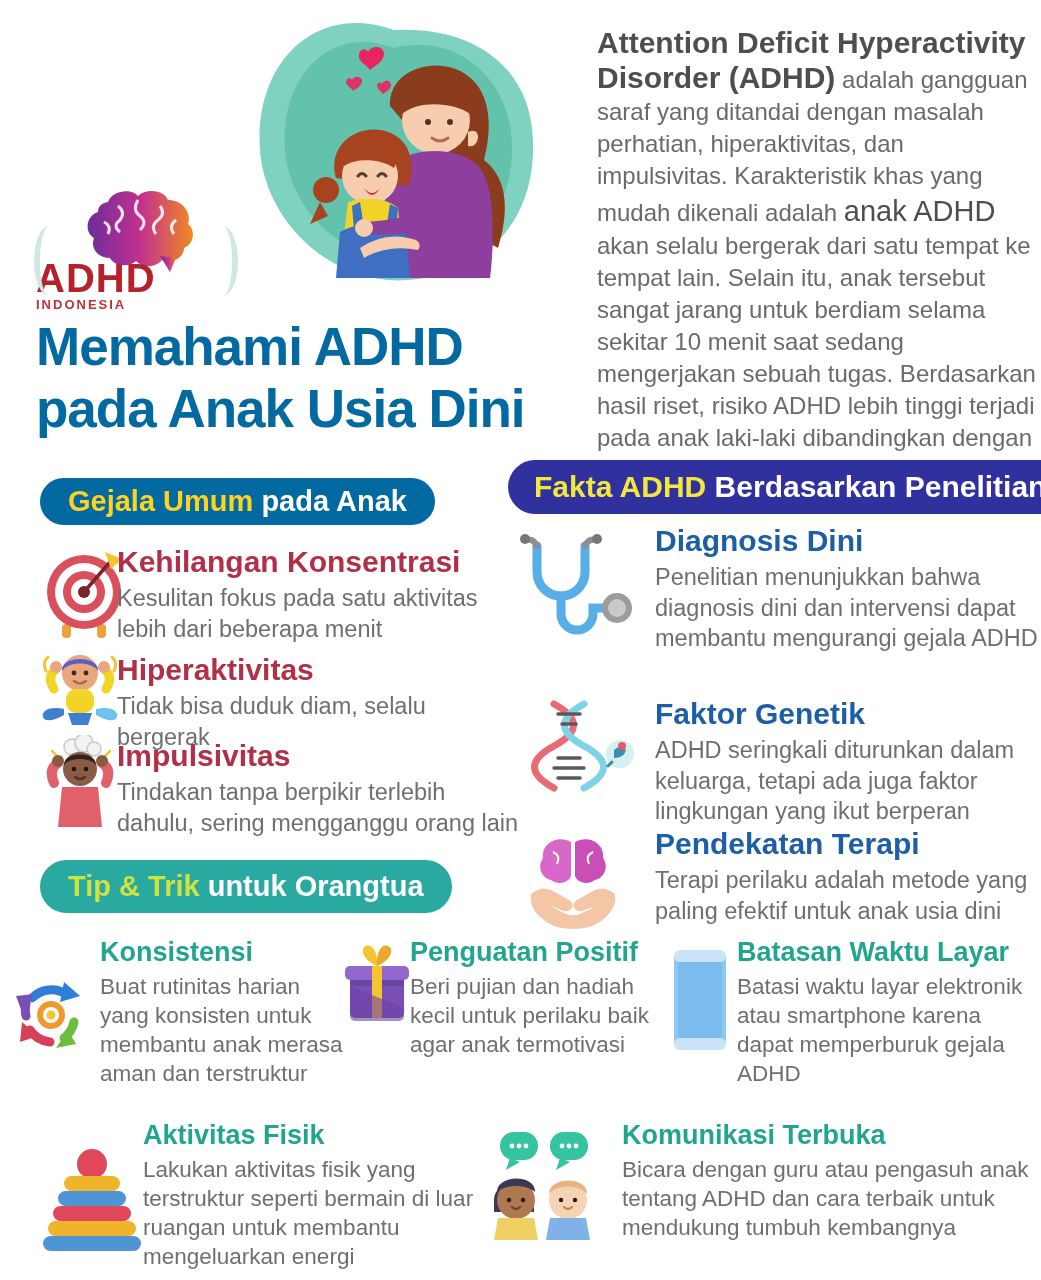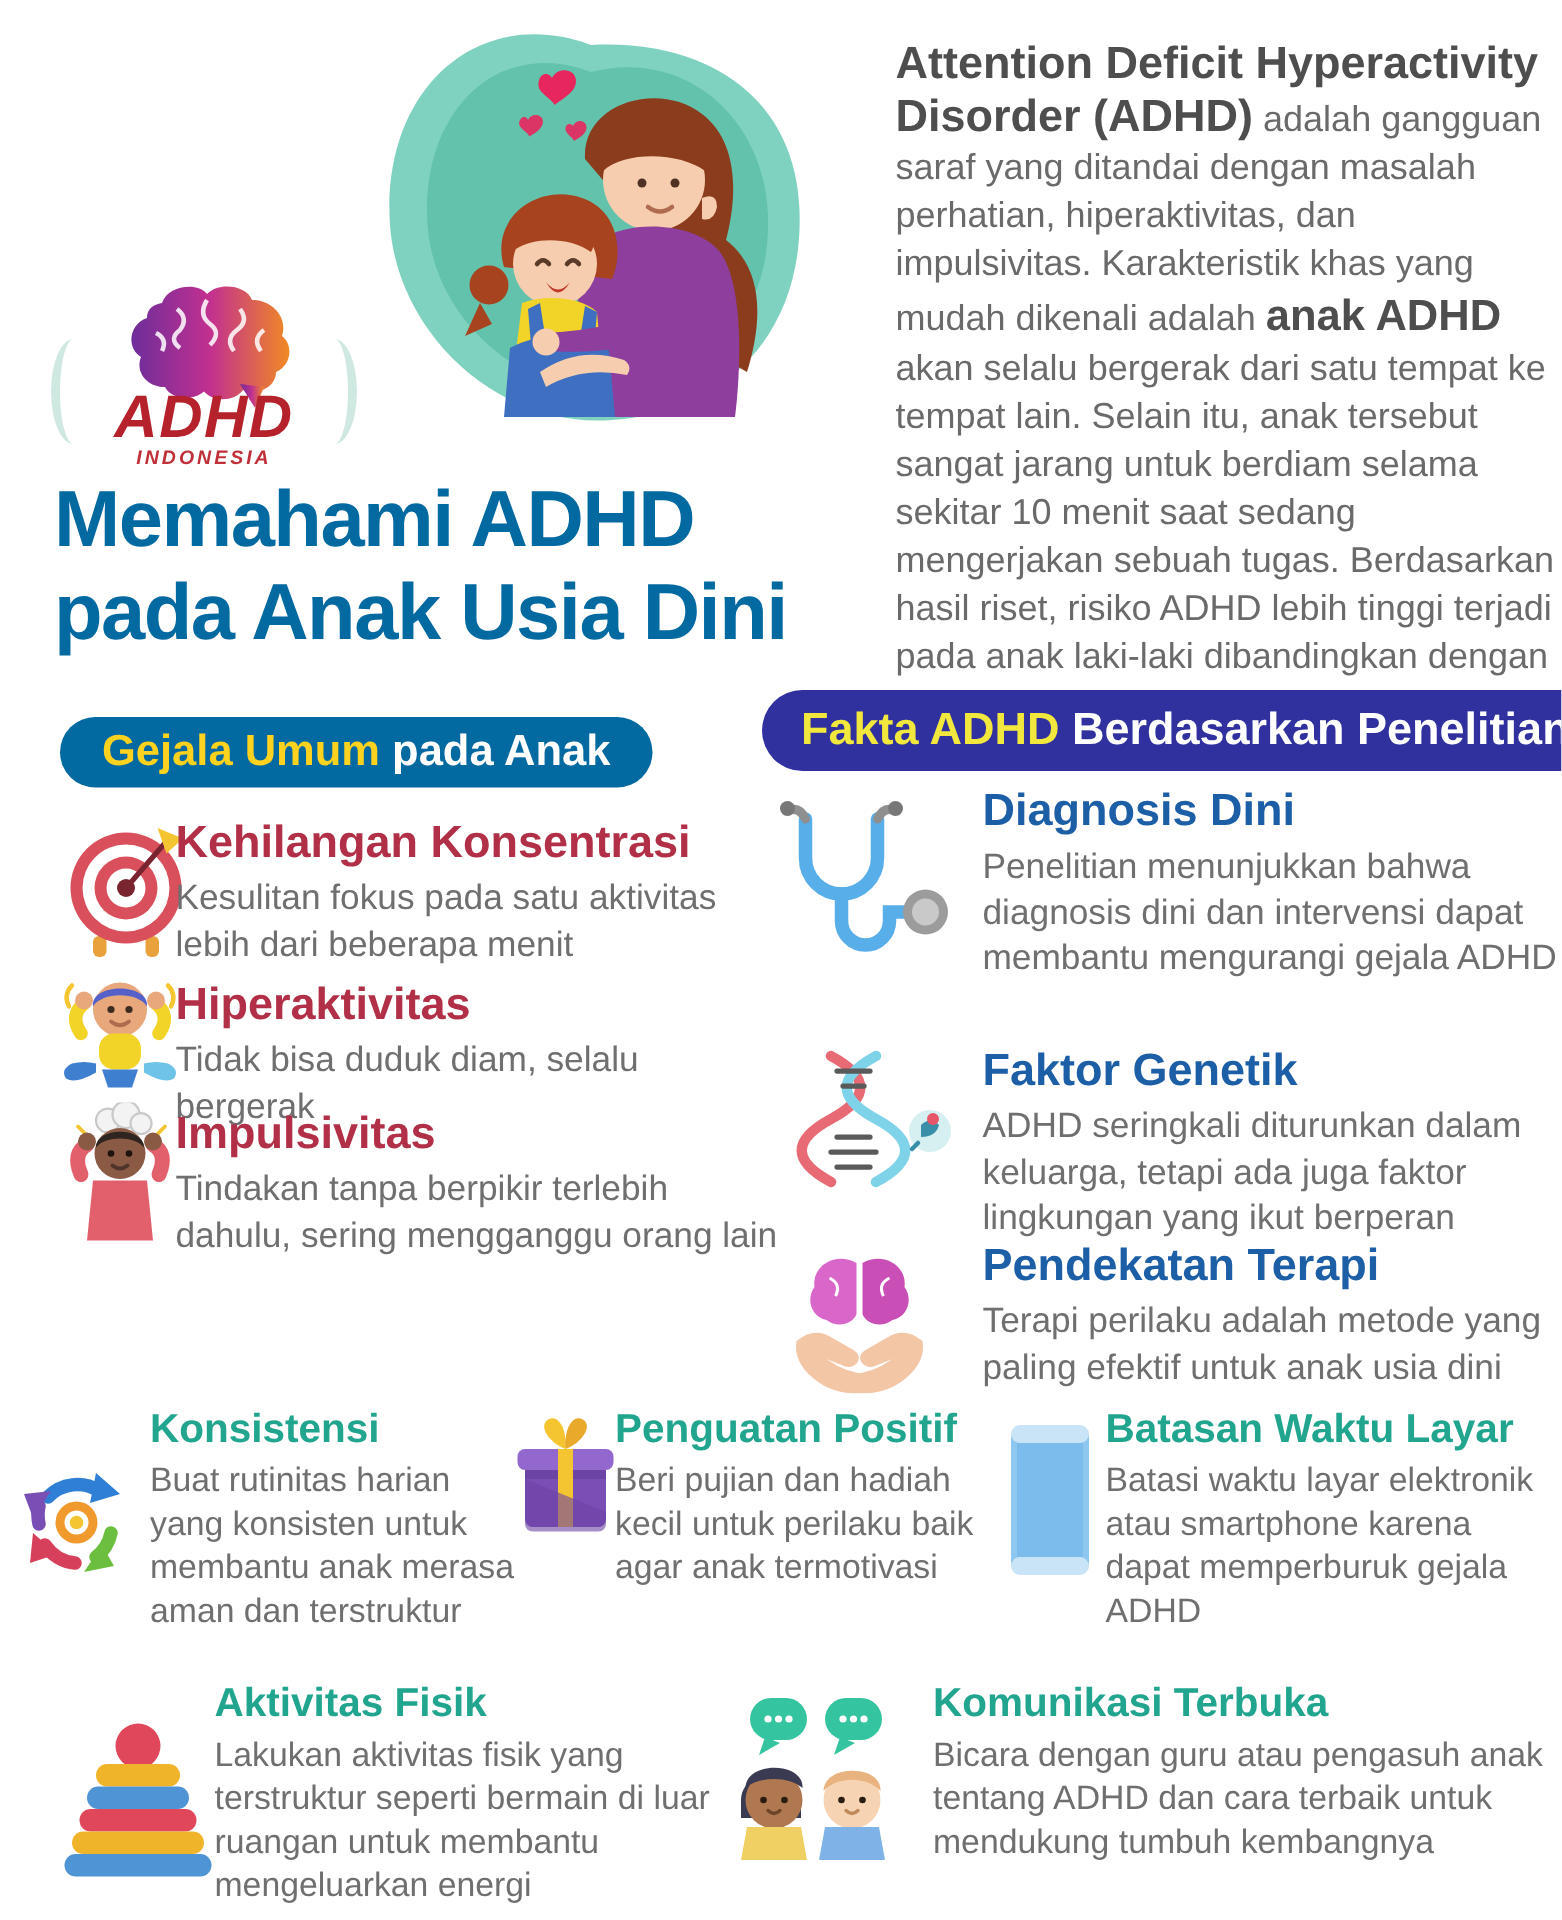--- a/index.html
+++ b/index.html
@@ -1,34 +1,34 @@
 <!DOCTYPE html>
 <html><head>
 <meta charset="utf-8">
 <style>
   * { margin:0; padding:0; box-sizing:border-box; }
   html,body { background:#ffffff; }
   body { font-family:"Liberation Sans", sans-serif; }
   .canvas { position:relative; width:1041px; height:1280px; background:#ffffff; overflow:hidden; }
 
   
-  .logo-box { position:absolute; left:36px; top:188px; width:200px; height:126px; text-align:center;font-style:italic; }
+  .logo-box { position:absolute; left:36px; top:188px; width:200px; height:126px; text-align:left; }
   .logo-arc { position:absolute; top:38px; width:30px; height:70px; border:6px solid #cfe9e2; border-radius:50%; }
   .logo-arc.left  { left:-2px;  border-right:none; border-top:none; border-bottom:none;}
   .logo-arc.right { right:-2px; border-left:none; border-top:none; border-bottom:none;}
   .logo-brain { display:block; margin:0 auto; }
   .logo-adhd { font-size:40px; font-weight:bold; color:#b5222c; letter-spacing:1px; line-height:0.9; margin-top:-14px; }
   .logo-sub  { font-size:13px; font-weight:bold; color:#c03038; letter-spacing:2px; margin-top:1px; }
 
   .hero-illu { position:absolute; left:240px; top:10px; width:308px; height:292px; }
 
   .intro { position:absolute; left:597px; top:26px; width:440px; color:#6a6a6a;
            font-size:24px; line-height:1.33; }
   .intro .intro-title { font-size:30px; line-height:1.13; font-weight:bold; color:#4e4e4e; }
-  .intro .intro-bold  { font-size:29px; font-weight:bold; color:#4e4e4e; }
+  .intro .intro-bold  { font-size:29px; font-weight:normal; color:#4e4e4e; }
 
   .page-title { position:absolute; left:36px; top:316px; width:560px;
                 font-size:53px; font-weight:bold; color:#0369a1; line-height:1.17; letter-spacing:-1px; }
 
   
   .badge { position:absolute; display:inline-block; border-radius:50px; font-weight:bold; white-space:nowrap; }
   .badge .hl { }
   .badge-symptoms { left:40px; top:478px; background:#0369a1; padding:7px 28px; font-size:29px; color:#ffffff; }
   .badge-symptoms .hl { color:#ffd21f; }
   .badge-facts { left:508px; top:460px; background:#30309f; padding:10px 26px; font-size:30px; color:#ffffff; }
@@ -258,20 +258,21 @@
     <g fill="#f3c6a5">
       <path d="M8 62 q12 -10 24 -2 l14 8 q6 4 2 9 q-4 4 -10 1 l-10 -4 q14 10 28 10 l0 12 q-24 4 -40 -12 q-10 -10 -8 -22 Z"></path>
       <path d="M92 62 q-12 -10 -24 -2 l-14 8 q-6 4 -2 9 q4 4 10 1 l10 -4 q-14 10 -28 10 l0 12 q24 4 40 -12 q10 -10 8 -22 Z"></path>
     </g>
   </svg>
   <div class="fact-text fact3">
     <div class="item-title">Pendekatan Terapi</div>
     <div class="item-body">Terapi perilaku adalah metode yang paling efektif untuk anak usia dini</div>
   </div>
 
+  <div class="badge badge-tips"><span class="hl">Tip &amp; Trik</span><span> untuk Orangtua</span></div>
 
   <svg class="icon-abs" style="left:8px; top:972px;" width="86" height="86" viewBox="0 0 86 86">
     <circle cx="43" cy="43" r="14" fill="#f09a2e"></circle>
     <circle cx="43" cy="43" r="8" fill="#ffffff"></circle>
     <circle cx="43" cy="43" r="4.5" fill="#f5c531"></circle>
     <path d="M24 26 A 27 27 0 0 1 58 22" fill="none" stroke="#2f7fd6" stroke-width="9" stroke-linecap="round"></path>
     <polygon points="56,10 72,24 52,30" fill="#2f7fd6"></polygon>
     <path d="M66 50 A 27 27 0 0 1 56 66" fill="none" stroke="#6cbf3e" stroke-width="9" stroke-linecap="round"></path>
     <polygon points="68,72 48,76 60,58" fill="#6cbf3e"></polygon>
     <path d="M42 70 A 27 27 0 0 1 22 58" fill="none" stroke="#d6405a" stroke-width="9" stroke-linecap="round"></path>

